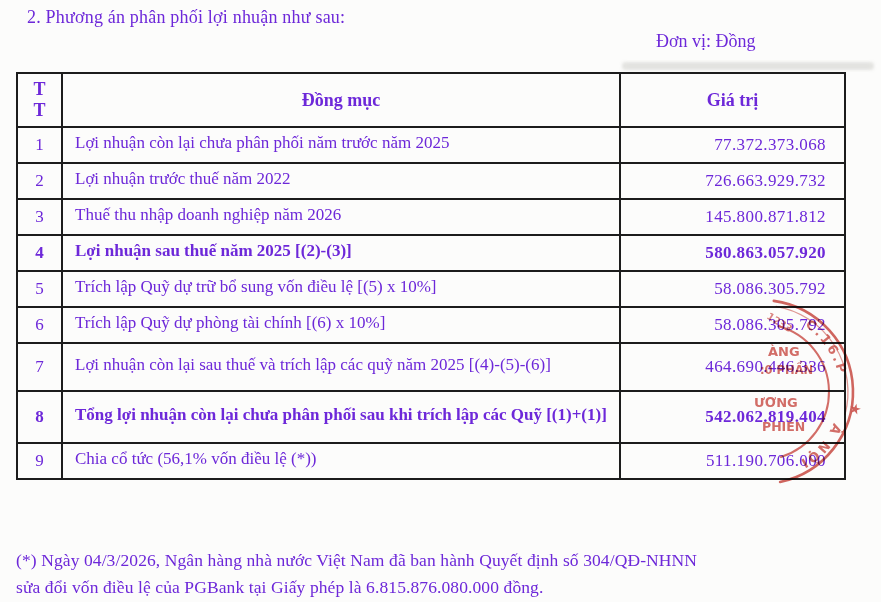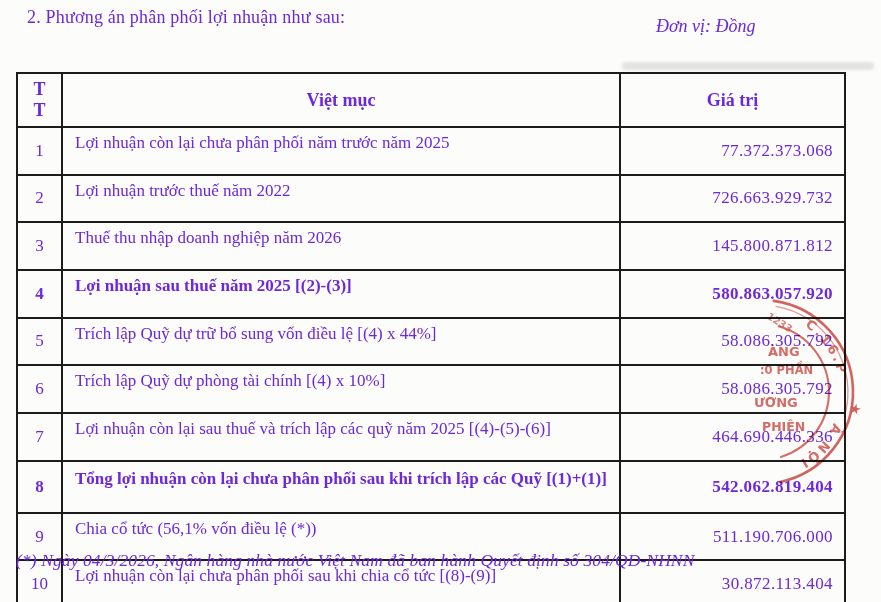--- a/index.html
+++ b/index.html
@@ -16,23 +16,22 @@
   .heading {
     position: absolute;
     left: 27px;
     top: 7px;
     font-size: 18px;
     letter-spacing: 0.2px;
   }
   .unit-label {
     position: absolute;
     left: 656px;
-    top: 16px;
+    top: 31px;
     font-size: 18px;
-    font-style: italic;
   }
   .scan-smudge {
     position: absolute;
     left: 622px;
     top: 62px;
     width: 252px;
     height: 8px;
     background: #cfcfcb;
     opacity: 0.55;
     border-radius: 4px;
@@ -53,29 +52,28 @@
   }
   col.c-tt  { width: 45px; }
   col.c-item{ width: 558px; }
   col.c-val { width: 225px; }
   tr.head-row th { height: 54px; font-weight: bold; font-size: 18px; text-align: center; }
   th.tt-head { line-height: 1.15; }
   tbody td { height: 36px; }
   tr.two-line-a td { height: 48px; }
   tr.two-line-b td { height: 52px; }
   td.tt  { text-align: center; }
-  td.item{ text-align: left; padding: 3px 8px 18px 12px; line-height: 1.45; }
-  td.val { text-align: right; padding-right: 11px; letter-spacing: 0.4px; }
+  td.item{ text-align: left; padding: 3px 8px 6px 12px; line-height: 1.45; }
+  td.val { text-align: right; padding-right: 18px; letter-spacing: 0.4px; }
   tr.bold-row td { font-weight: bold; }
   .footnote {
     position: absolute;
     left: 16px;
     top: 547px;
     width: 845px;
-    font-style: italic;
     font-size: 17.5px;
     line-height: 1.55;
     letter-spacing: 0.1px;
   }
   .stamp {
     position: absolute;
     left: 640px;
     top: 268px;
     width: 241px;
     height: 236px;
@@ -104,21 +102,21 @@
         <col class="c-tt">
         <col class="c-item">
         <col class="c-val">
       </colgroup>
     <thead>
       <tr class="head-row">
         <th class="tt-head">
           <div>T</div>
           <div>T</div>
         </th>
-        <th>Việt mục</th>
+        <th>Đồng mục</th>
         <th>Giá trị</th>
       </tr>
     </thead>
     <tbody>
       <tr>
         <td class="tt">1</td>
         <td class="item">Lợi nhuận còn lại chưa phân phối năm trước năm 2025</td>
         <td class="val">77.372.373.068</td>
       </tr>
       <tr>
@@ -131,53 +129,49 @@
         <td class="item">Thuế thu nhập doanh nghiệp năm 2026</td>
         <td class="val">145.800.871.812</td>
       </tr>
       <tr class="bold-row">
         <td class="tt">4</td>
         <td class="item">Lợi nhuận sau thuế năm 2025 [(2)-(3)]</td>
         <td class="val">580.863.057.920</td>
       </tr>
       <tr>
         <td class="tt">5</td>
-        <td class="item">Trích lập Quỹ dự trữ bổ sung vốn điều lệ [(4) x 44%]</td>
+        <td class="item">Trích lập Quỹ dự trữ bổ sung vốn điều lệ [(5) x 10%]</td>
         <td class="val">58.086.305.792</td>
       </tr>
       <tr>
         <td class="tt">6</td>
-        <td class="item">Trích lập Quỹ dự phòng tài chính [(4) x 10%]</td>
+        <td class="item">Trích lập Quỹ dự phòng tài chính [(6) x 10%]</td>
         <td class="val">58.086.305.792</td>
       </tr>
       <tr class="two-line-a">
         <td class="tt">7</td>
         <td class="item">Lợi nhuận còn lại sau thuế và trích lập các quỹ năm 2025 [(4)-(5)-(6)]</td>
         <td class="val">464.690.446.336</td>
       </tr>
       <tr class="bold-row two-line-b">
         <td class="tt">8</td>
         <td class="item">Tổng lợi nhuận còn lại chưa phân phối sau khi trích lập các Quỹ [(1)+(1)]</td>
         <td class="val">542.062.819.404</td>
       </tr>
       <tr>
         <td class="tt">9</td>
         <td class="item">Chia cổ tức (56,1% vốn điều lệ (*))</td>
         <td class="val">511.190.706.000</td>
       </tr>
-      <tr>
-        <td class="tt">10</td>
-        <td class="item">Lợi nhuận còn lại chưa phân phối sau khi chia cổ tức [(8)-(9)]</td>
-        <td class="val">30.872.113.404</td>
-      </tr>
     </tbody>
   </table>
 
   <div class="footnote">
     <div>(*) Ngày 04/3/2026, Ngân hàng nhà nước Việt Nam đã ban hành Quyết định số 304/QĐ-NHNN</div>
+    <div>sửa đổi vốn điều lệ của PGBank tại Giấy phép là 6.815.876.080.000 đồng.</div>
   </div>
 
   <svg class="stamp" viewBox="0 0 241 236" width="241" height="236">
 
     <path d="M 133.8 32.9 A 92 92 0 0 1 140.1 214.0" fill="none" stroke-width="2.6" stroke-linecap="round" opacity="0.9" stroke="#c8413a"></path>
     <path d="M 136.1 38.3 A 87 87 0 0 1 205.0 146.5" fill="none" stroke-width="1.3" stroke-linecap="round" opacity="0.6" stroke="#c8413a"></path>
 
     <path d="M 138.6 58.3 A 68 68 0 0 1 140.9 189.0" fill="none" stroke-width="2" stroke-linecap="round" opacity="0.85" stroke="#c8413a"></path>
 
     <defs>

